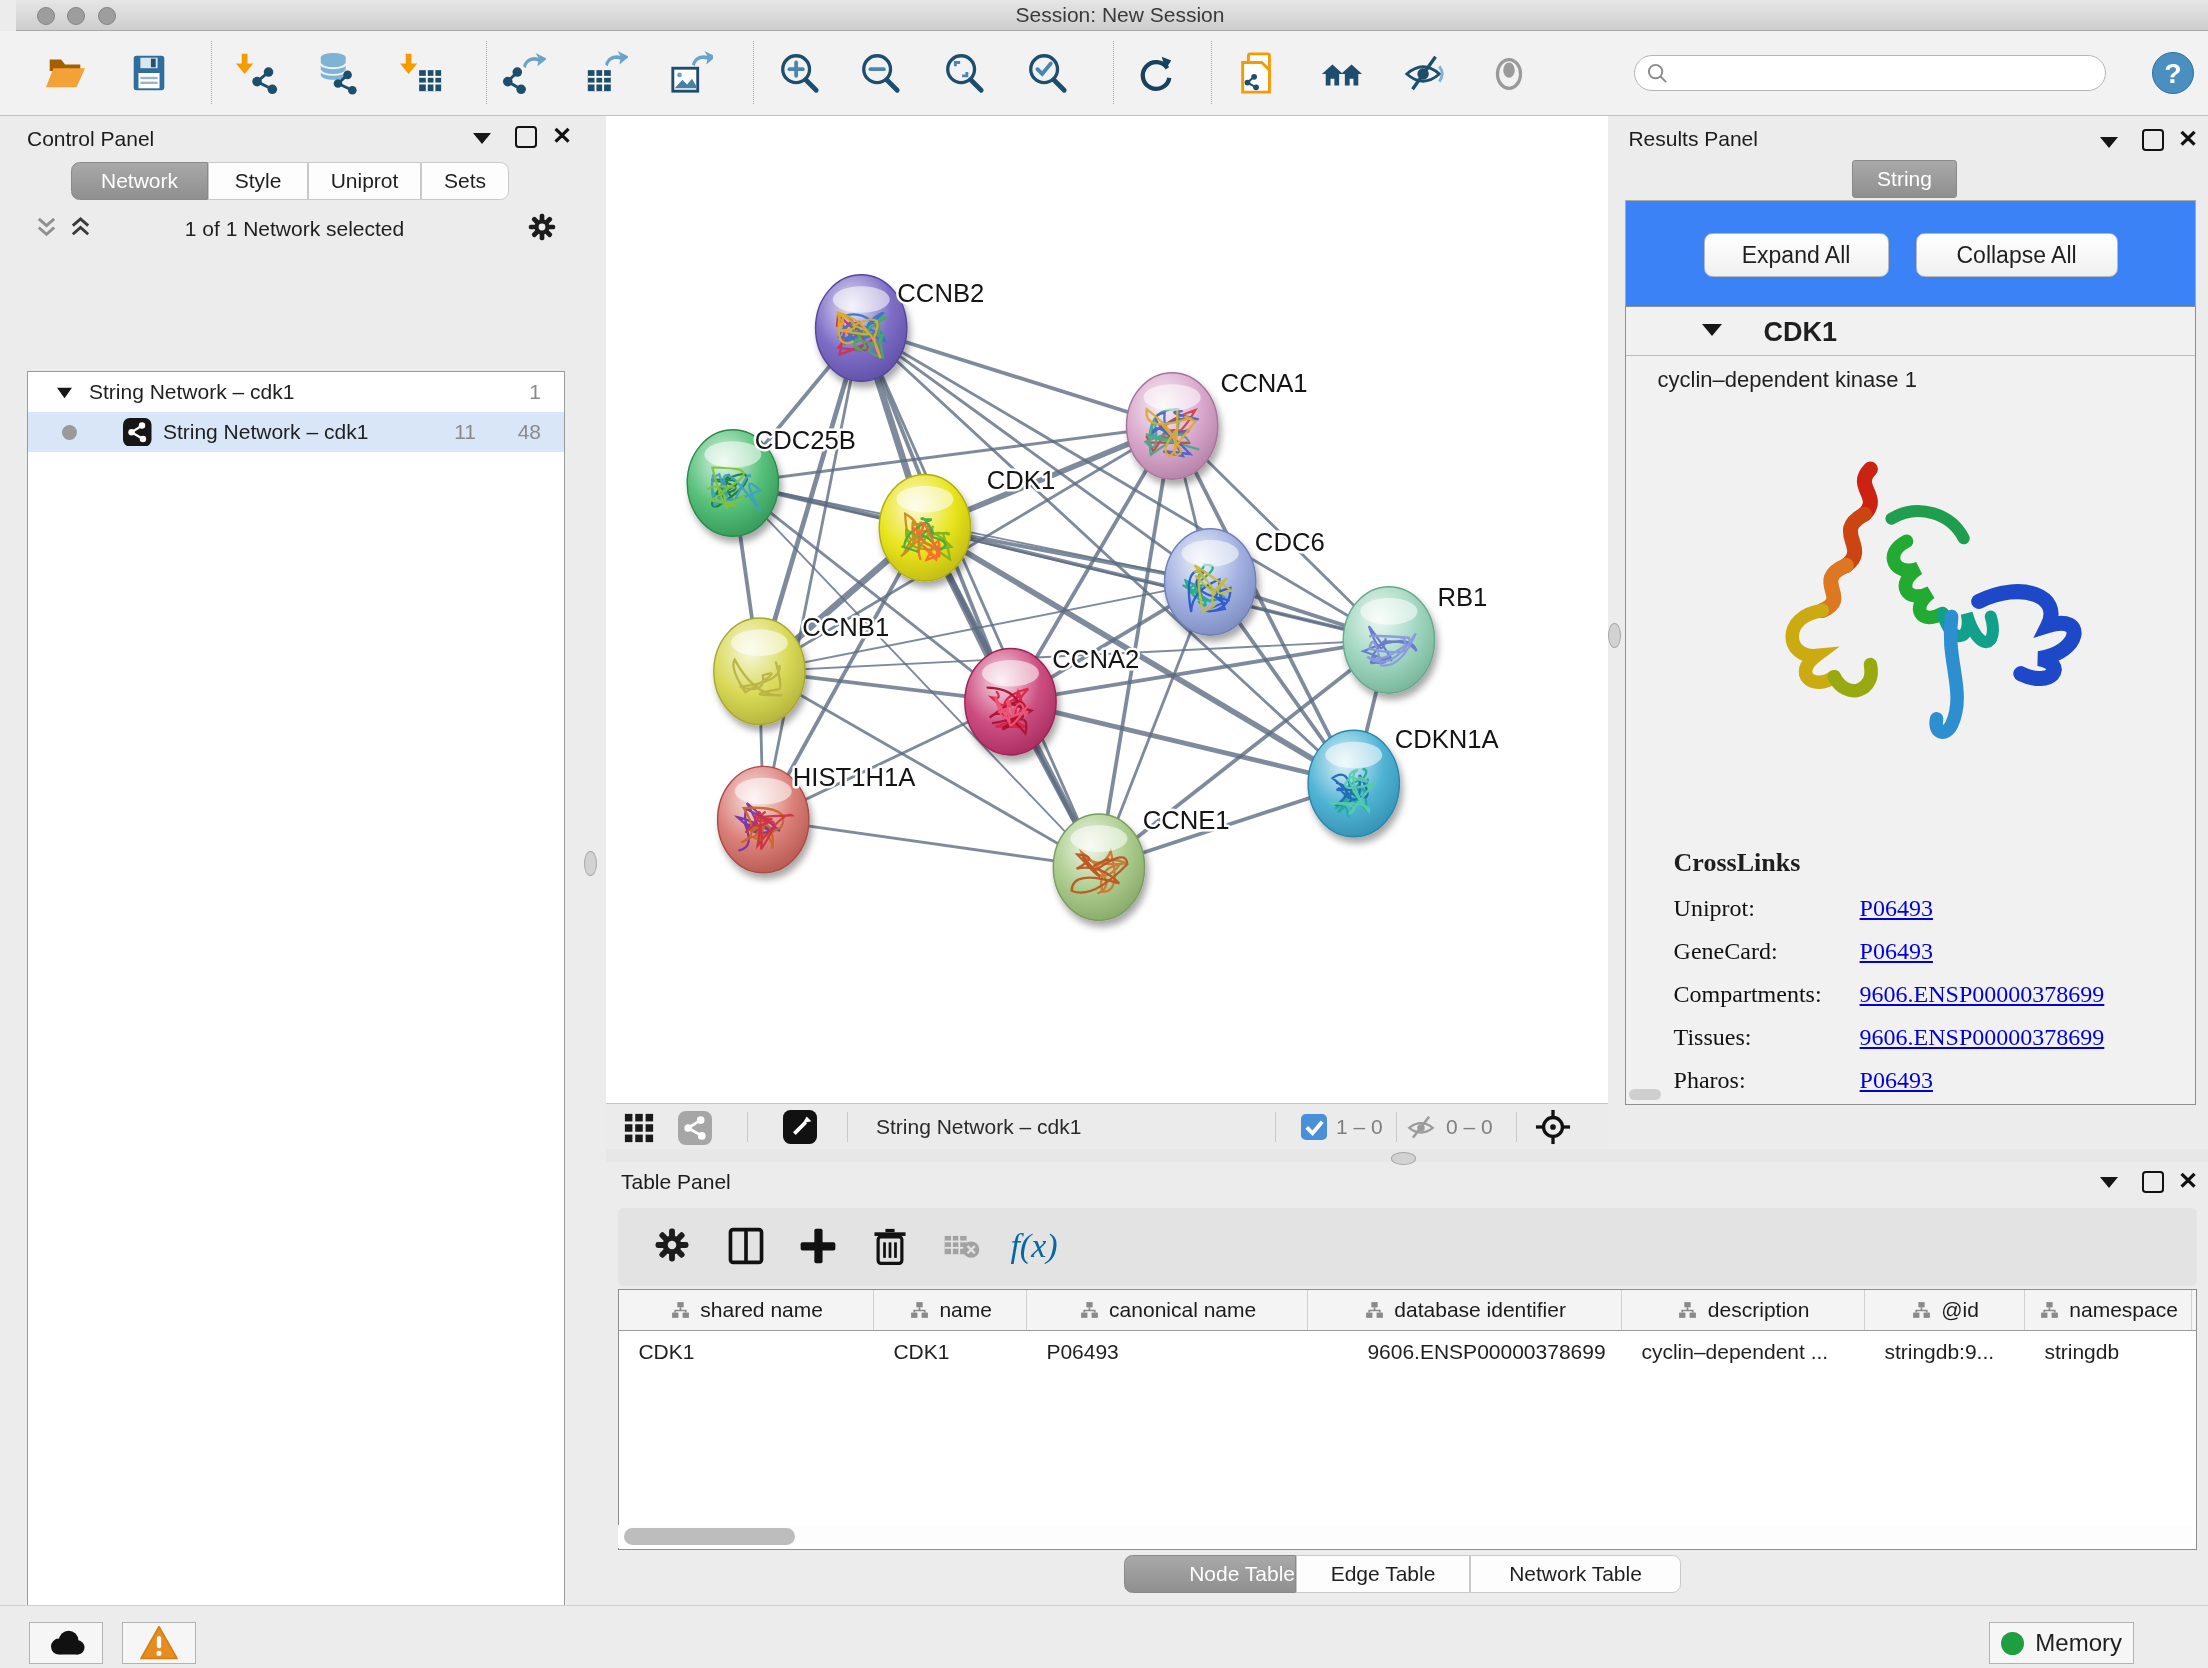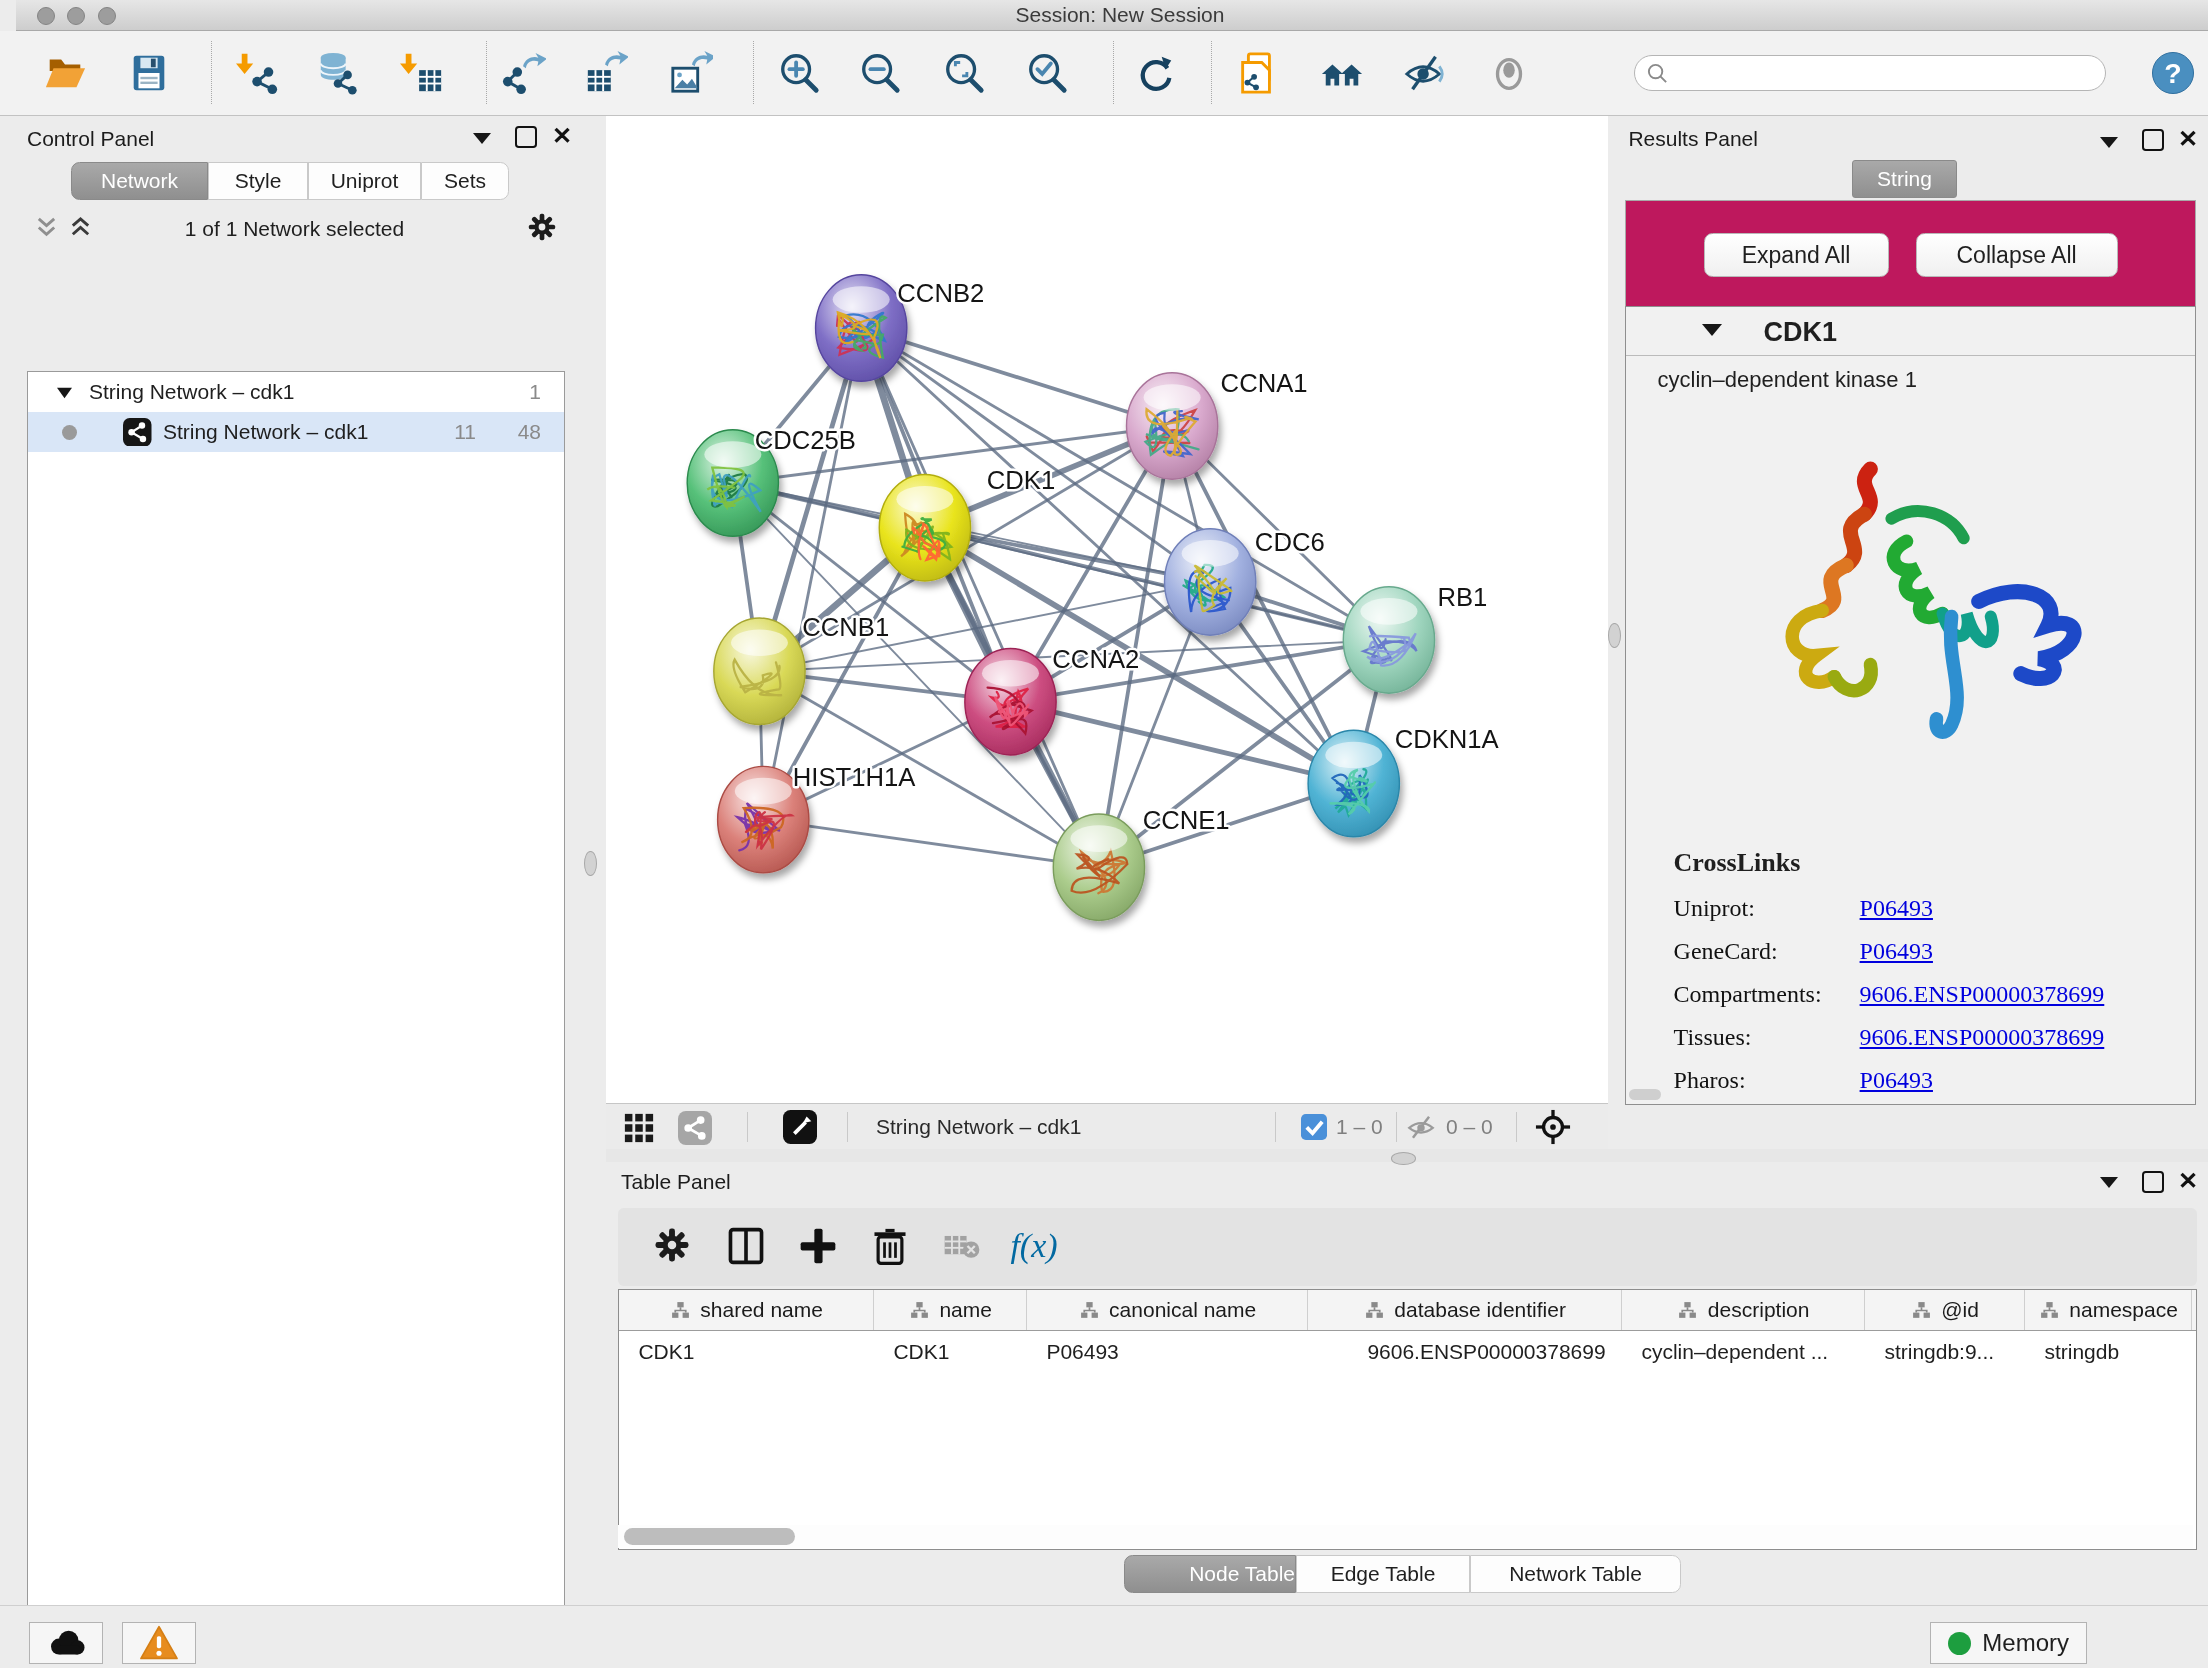--- a/index.html
+++ b/index.html
@@ -39,21 +39,21 @@
   
   .canvas{left:606px;top:116px;width:1002px;height:987px;background:#fff}
   .net-footer{left:606px;top:1103px;width:1002px;height:46px;background:#ebebeb;border-top:1px solid #c6c6c6}
   .nf-div{top:1111px;height:30px;border-left:1px solid #c9c9c9;width:0}
   .nf-text{font-size:21px;color:#2a2a2a}
   .nf-gray{font-size:21px;color:#7f7f7f}
   .splitter-h{left:606px;top:1149px;width:1603px;height:13.3px;background:#e7e7e7}
   .handle{background:#d2d2d2;border:1px solid #a8a8a8;border-radius:50%}
   
   .results{left:1617px;top:116px;width:592px;height:1046px}
-  .rp-box{position:absolute;background:#be185d;border:1px solid #a9a9a9;box-sizing:border-box}
+  .rp-box{position:absolute;background:#3b82f6;border:1px solid #a9a9a9;box-sizing:border-box}
   .btn{background:linear-gradient(#ffffff,#f0f0f0);border:1px solid #b9b9b9;border-radius:8.6px;
        font-size:23px;text-align:center;cursor:pointer;box-sizing:border-box}
   .crosslinks{font-family:"Liberation Serif",serif}
   .cl-row{display:flex;font-size:24px;margin-bottom:16px}
   .cl-label{width:186px;color:#111}
   .cl-link{color:#0000de;text-decoration:underline;cursor:pointer}
   
   .tablepanel{left:606px;top:1162px;width:1603px;height:443px}
   .tp-toolbar{position:absolute;left:12.4px;top:46px;width:1579px;height:78px;background:#e3e3e3;border-radius:5.7px}
   .tp-ico{position:absolute;top:17px;width:44px;height:44px;cursor:pointer}
@@ -873,18 +873,18 @@
         <rect x="12" y="20" width="28" height="10" rx="5" fill="#111"></rect>
       </svg>
   </div>
   <div class="sb-btn" style="left:122px;width:74px">
     <svg width="40" height="36" viewBox="0 0 46 42">
         <path d="M23 2 L44 39 H2 Z" fill="#e78c1e" stroke="#d57f15" stroke-width="2" stroke-linejoin="round"></path>
         <rect x="20.5" y="13" width="5" height="14" rx="2" fill="#fff"></rect>
         <circle cx="23" cy="33" r="3" fill="#fff"></circle>
       </svg>
   </div>
-  <div class="sb-btn" style="left:1930px;width:157px">
+  <div class="sb-btn" style="left:1989px;width:145px">
     <span class="mem-dot"></span>
     <span style="font-size:24px">Memory</span>
   </div>
 </div>
 
 
 </body></html>

